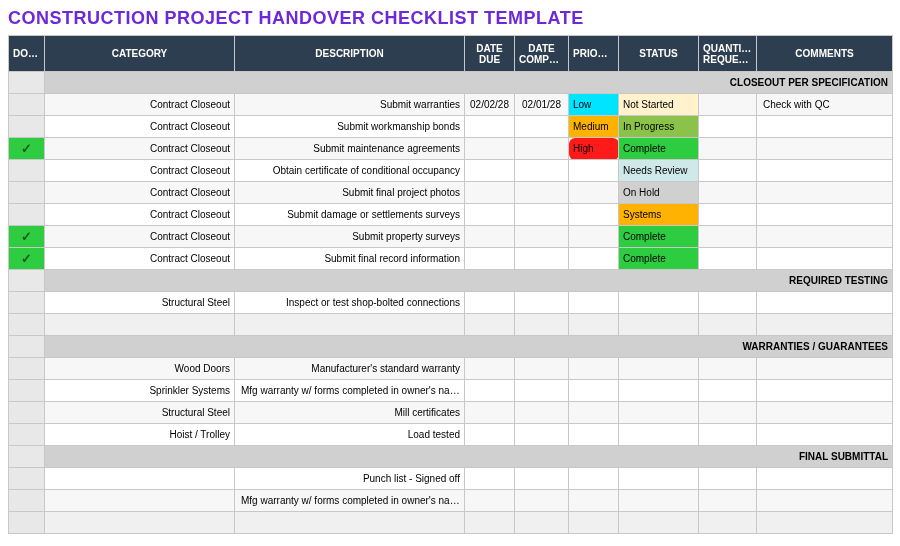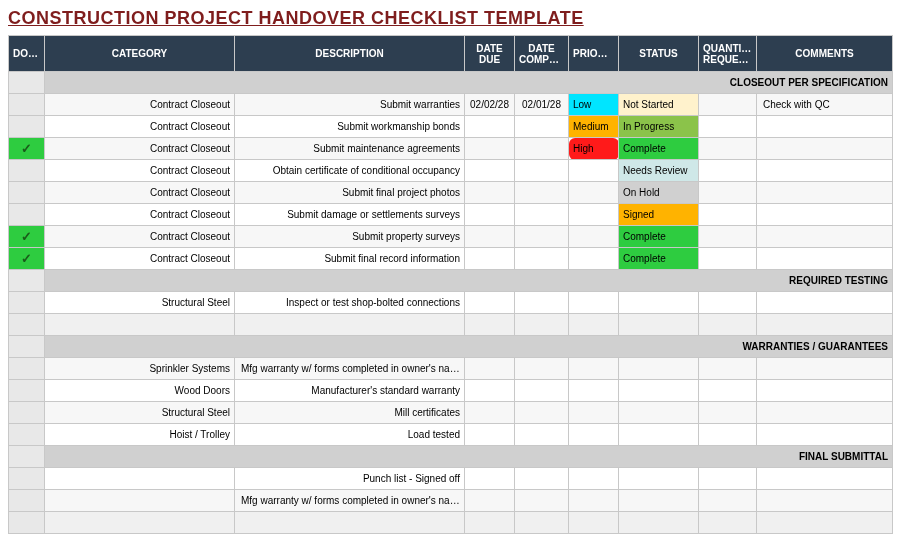--- a/index.html
+++ b/index.html
@@ -1,17 +1,17 @@
 <!DOCTYPE html>
 <html><head>
 <meta charset="utf-8">
 <style>
   * { box-sizing: border-box; margin: 0; padding: 0; }
   body { font-family: Arial, sans-serif; background: #fff; padding: 8px; }
-  .title { font-size: 18px; font-weight: bold; color: #7f1d1d; letter-spacing: 0.5px; margin-bottom: 6px; text-decoration: underline; }
+  .title { font-size: 18px; font-weight: bold; color: #6d28d9; letter-spacing: 0.5px; margin-bottom: 6px; }
   table { border-collapse: collapse; width: 884px; table-layout: fixed; }
   th, td { border: 1px solid #c8c8c8; font-size: 10px; vertical-align: middle; height: 22px; padding: 2px 4px; overflow: hidden; text-overflow: ellipsis; white-space: nowrap; }
   th { background: #2d3e50; color: #fff; font-weight: bold; text-align: center; height: 36px; white-space: normal; line-height: 1.1; }
   .col-done { width: 36px; }
   .col-category { width: 190px; }
   .col-desc { width: 230px; }
   .col-datedue { width: 50px; }
   .col-datecomp { width: 54px; }
   .col-priority { width: 50px; }
   .col-status { width: 80px; }
@@ -129,21 +129,21 @@
         <td></td>
         <td class="comments-cell"></td>
       </tr>
       <tr class="data-row">
         <td class="done-cell"></td>
         <td class="category-cell">Contract Closeout</td>
         <td class="desc-cell">Submit damage or settlements surveys</td>
         <td class="date-cell"></td>
         <td class="date-cell"></td>
         <td class="priority-cell "></td>
-        <td class="status-cell stat-overdue">Signed</td>
+        <td class="status-cell stat-overdue">Systems</td>
         <td></td>
         <td class="comments-cell"></td>
       </tr>
       <tr class="data-row">
         <td class="done-cell done-check">✓</td>
         <td class="category-cell">Contract Closeout</td>
         <td class="desc-cell">Submit property surveys</td>
         <td class="date-cell"></td>
         <td class="date-cell"></td>
         <td class="priority-cell "></td>
@@ -187,33 +187,33 @@
         <td></td>
         <td></td>
         <td></td>
       </tr>
       <tr class="section-row">
         <td class="done-cell"></td>
         <td colspan="8" class="category-cell">WARRANTIES / GUARANTEES</td>
       </tr>
       <tr class="data-row">
         <td class="done-cell"></td>
+        <td class="category-cell">Wood Doors</td>
+        <td class="desc-cell">Manufacturer's standard warranty</td>
+        <td class="date-cell"></td>
+        <td class="date-cell"></td>
+        <td class="priority-cell "></td>
+        <td class="status-cell "></td>
+        <td></td>
+        <td class="comments-cell"></td>
+      </tr>
+      <tr class="data-row">
+        <td class="done-cell"></td>
         <td class="category-cell">Sprinkler Systems</td>
         <td class="desc-cell">Mfg warranty w/ forms completed in owner's name</td>
-        <td class="date-cell"></td>
-        <td class="date-cell"></td>
-        <td class="priority-cell "></td>
-        <td class="status-cell "></td>
-        <td></td>
-        <td class="comments-cell"></td>
-      </tr>
-      <tr class="data-row">
-        <td class="done-cell"></td>
-        <td class="category-cell">Wood Doors</td>
-        <td class="desc-cell">Manufacturer's standard warranty</td>
         <td class="date-cell"></td>
         <td class="date-cell"></td>
         <td class="priority-cell "></td>
         <td class="status-cell "></td>
         <td></td>
         <td class="comments-cell"></td>
       </tr>
       <tr class="data-row">
         <td class="done-cell"></td>
         <td class="category-cell">Structural Steel</td>

